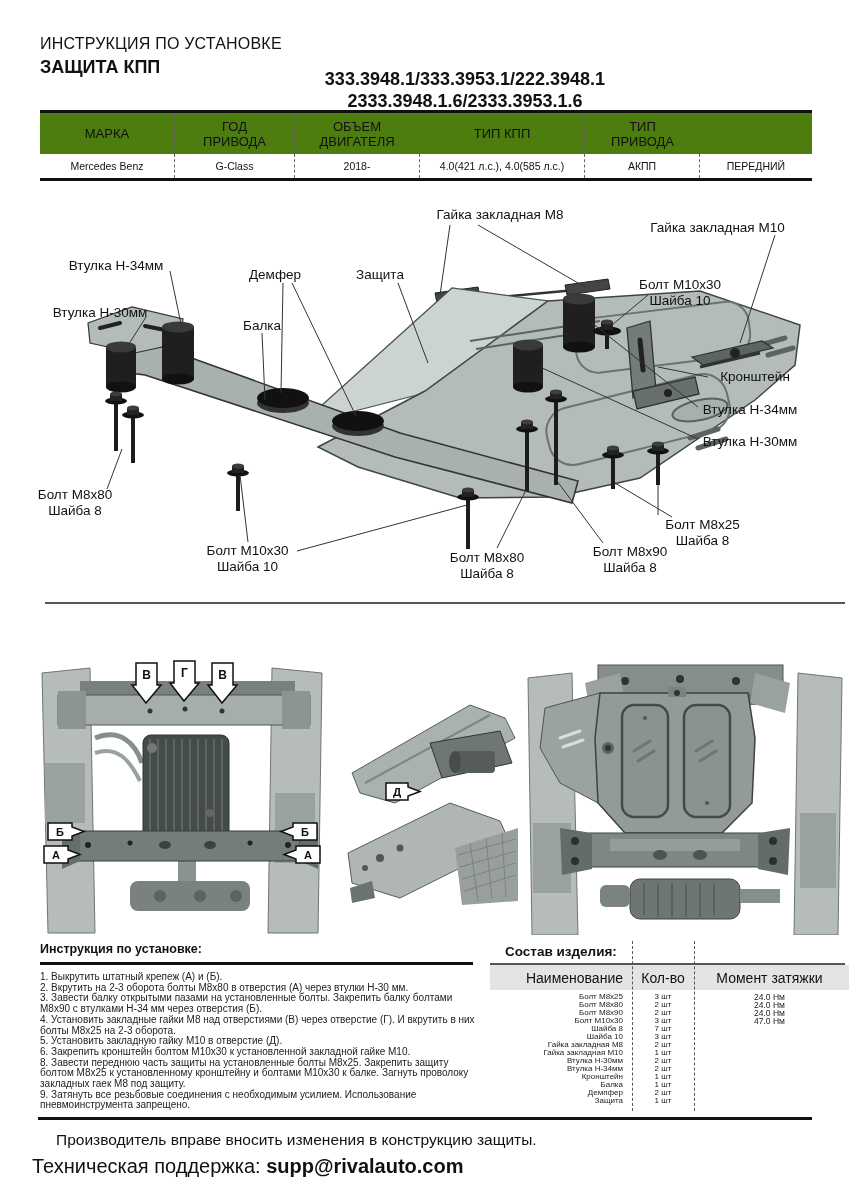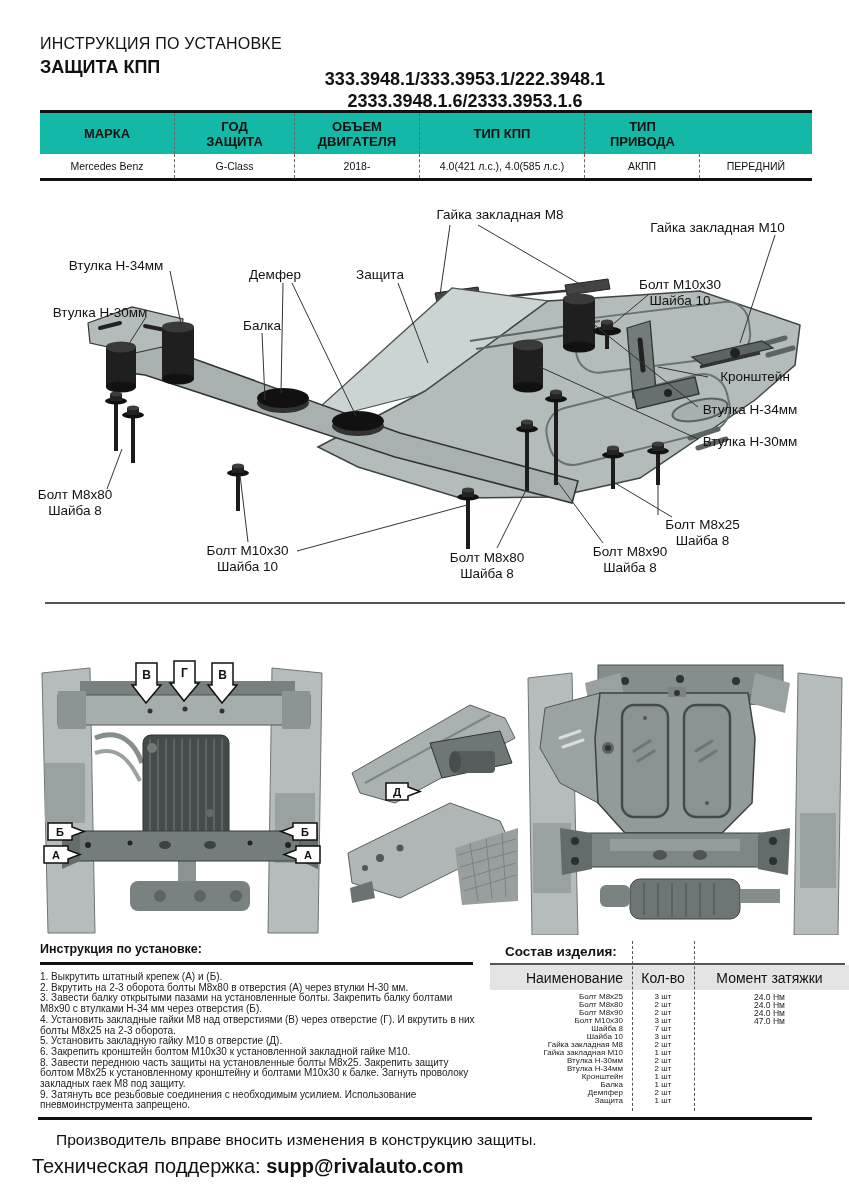--- a/index.html
+++ b/index.html
@@ -7,21 +7,21 @@
         font-family:"Liberation Sans","DejaVu Sans",sans-serif;color:#111;}
   
   .hdr-line1{position:absolute;left:40px;top:35px;font-size:16px;letter-spacing:.2px;}
   .hdr-line2{position:absolute;left:40px;top:57px;font-size:18px;font-weight:bold;}
   .part-nums{position:absolute;left:270px;top:68px;width:390px;text-align:center;
              font-size:18px;font-weight:bold;line-height:22px;}
   
   .spec{position:absolute;left:40px;top:110px;width:772px;border-top:3px solid #111;
         border-bottom:3px solid #111;}
   .spec-row{display:grid;grid-template-columns:135px 120px 125px 165px 115px 112px;}
-  .spec-h{background:#14b8a6;font-weight:bold;}
+  .spec-h{background:#4d7c0f;}
   .spec-cell{display:flex;align-items:center;justify-content:center;text-align:center;
              white-space:pre-line;border-right:1px dashed #666;}
   .spec-cell:last-child{border-right:none;}
   .spec-h .spec-cell{height:41px;font-size:13px;line-height:15px;}
   .spec-b .spec-cell{height:24px;font-size:10.5px;}
   
   .diagram-svg{position:absolute;left:0;top:195px;}
   .dlabel{position:absolute;font-size:13.5px;line-height:16px;white-space:pre-line;
           text-align:center;color:#111;}
   .divider{position:absolute;left:45px;top:602px;width:800px;height:2px;background:#555;}
@@ -63,21 +63,21 @@
   <div class="hdr-line2">ЗАЩИТА КПП</div>
   <div class="part-nums">
     <div>333.3948.1/333.3953.1/222.3948.1</div>
     <div>2333.3948.1.6/2333.3953.1.6</div>
   </div>
 
   <div class="spec">
     <div class="spec-row spec-h">
       <div class="spec-cell">МАРКА</div>
       <div class="spec-cell">ГОД
-ЗАЩИТА</div>
+ПРИВОДА</div>
       <div class="spec-cell">ОБЪЕМ
 ДВИГАТЕЛЯ</div>
       <div class="spec-cell">ТИП КПП</div>
       <div class="spec-cell">ТИП
 ПРИВОДА</div>
     </div>
     <div class="spec-row spec-b">
       <div class="spec-cell">Mercedes Benz</div>
       <div class="spec-cell">G-Class</div>
       <div class="spec-cell">2018-</div>

